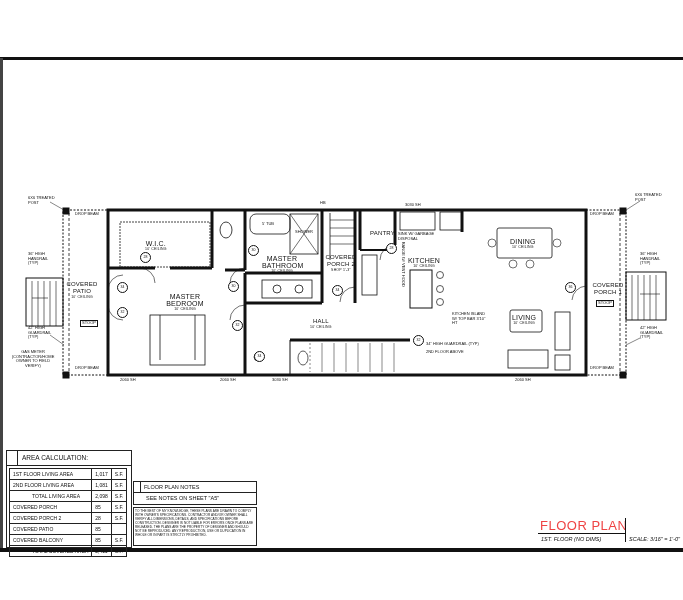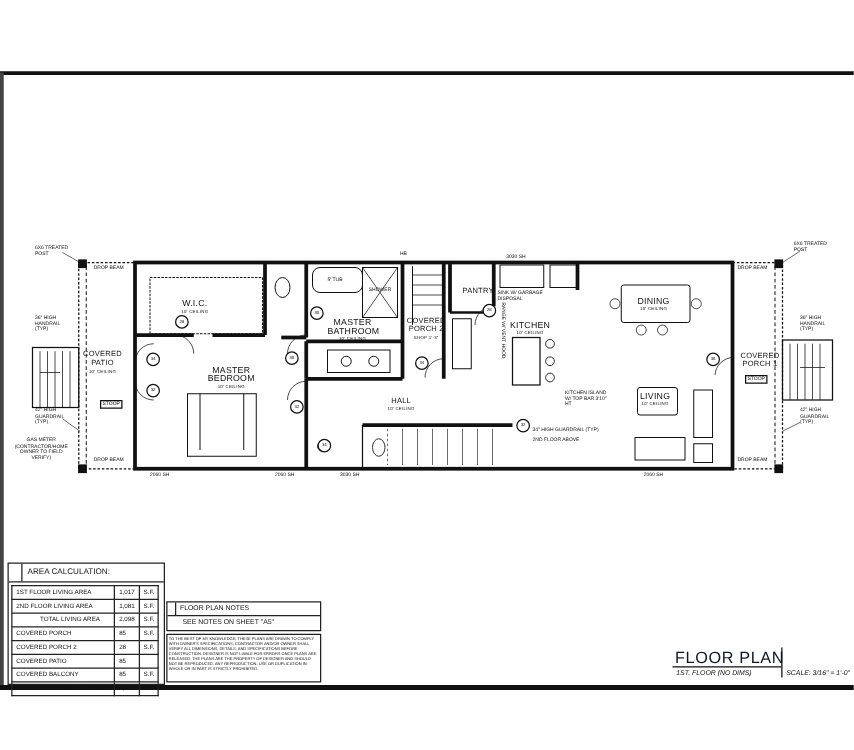--- a/index.html
+++ b/index.html
@@ -246,17 +246,17 @@
 
 <div class="abs box" style="left:133px;top:481px;width:122px;height:22px">
   <div style="display:flex;height:10px;border-bottom:1px solid #222">
     <div style="width:6px;border-right:1px solid #222"></div>
     <div style="font-size:5.5px;line-height:10px;padding-left:3px">FLOOR PLAN NOTES</div>
   </div>
   <div style="font-size:5.5px;line-height:11px;padding-left:12px">SEE NOTES ON SHEET "A5"</div>
 </div>
 <div class="abs box" style="left:133px;top:507px;width:120px;height:35px;overflow:hidden;font-size:3.2px;line-height:4px;padding:1px 1px;text-transform:uppercase">TO THE BEST OF MY KNOWLEDGE, THESE PLANS ARE DRAWN TO COMPLY WITH OWNER'S SPECIFICATIONS. CONTRACTOR AND/OR OWNER SHALL VERIFY ALL DIMENSIONS, DETAILS, AND SPECIFICATIONS BEFORE CONSTRUCTION. DESIGNER IS NOT LIABLE FOR ERRORS ONCE PLANS ARE RELEASED. THE PLANS ARE THE PROPERTY OF DESIGNER AND SHOULD NOT BE REPRODUCED. ANY REPRODUCTION, USE OR DUPLICATION IN WHOLE OR IN PART IS STRICTLY PROHIBITED.</div>
 
-<div class="abs" style="left:540px;top:518px;font-size:13px;letter-spacing:0.5px;color:#0f172a">FLOOR PLAN</div>
+<div class="abs" style="left:540px;top:518px;font-size:13px;letter-spacing:0.5px;color:#ef4444">FLOOR PLAN</div>
 <div class="abs" style="left:625px;top:518px;width:1px;height:24px;background:#111"></div>
 <div class="abs" style="left:538px;top:533px;width:87px;height:1px;background:#111"></div>
 <div class="abs" style="left:541px;top:536px;font-size:5.5px;font-style:italic;white-space:nowrap">1ST. FLOOR (NO DIMS)</div>
 <div class="abs" style="left:629px;top:536px;font-size:5.5px;font-style:italic;white-space:nowrap">SCALE: 3/16" = 1'-0"</div>
 
 </body></html>

